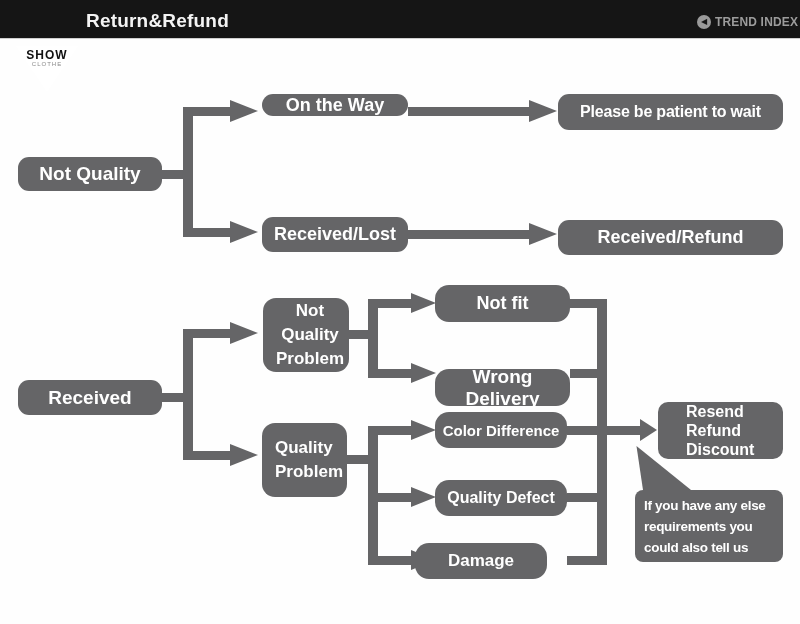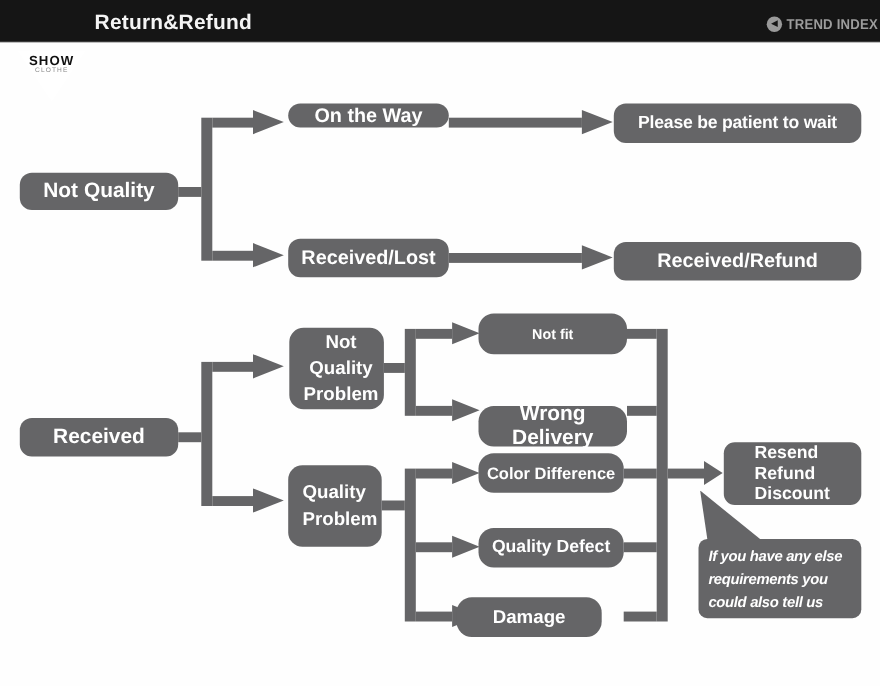--- a/index.html
+++ b/index.html
@@ -82,21 +82,21 @@
   <div class="nd la" style="left:263px;top:298px;width:86px;height:74px;font-size:17px;line-height:24px;padding-left:13px;box-sizing:border-box;border-radius:13px;text-align:center;">Not
 Quality
 Problem</div>
   <div class="ln" style="left:349px;top:330px;width:19px;height:9px;"></div>
   <div class="ln" style="left:368px;top:299px;width:10px;height:79px;"></div>
   <div class="ln" style="left:378px;top:299px;width:33px;height:9px;"></div>
   <div class="ah sm" style="left:411px;top:293px;"></div>
   <div class="ln" style="left:378px;top:369px;width:33px;height:9px;"></div>
   <div class="ah sm" style="left:411px;top:363px;"></div>
 
-  <div class="nd" style="left:435px;top:285px;width:135px;height:37px;font-size:13px;border-radius:14px;">Not fit</div>
+  <div class="nd" style="left:435px;top:285px;width:135px;height:37px;font-size:18px;border-radius:14px;">Not fit</div>
   <div class="nd" style="left:435px;top:369px;width:135px;height:37px;font-size:19px;border-radius:14px;">Wrong Delivery</div>
   <div class="ln" style="left:570px;top:299px;width:27px;height:9px;"></div>
   <div class="ln" style="left:570px;top:369px;width:27px;height:9px;"></div>
 
   <div class="nd la" style="left:262px;top:423px;width:85px;height:74px;font-size:17px;line-height:24px;padding-left:13px;box-sizing:border-box;border-radius:13px;">Quality
 Problem</div>
   <div class="ln" style="left:347px;top:455px;width:21px;height:9px;"></div>
   <div class="ln" style="left:368px;top:426px;width:10px;height:139px;"></div>
   <div class="ln" style="left:378px;top:426px;width:33px;height:9px;"></div>
   <div class="ah sm" style="left:411px;top:420px;"></div>
@@ -113,17 +113,17 @@
   <div class="ln" style="left:567px;top:556px;width:30px;height:9px;"></div>
 
   <div class="ln" style="left:597px;top:299px;width:10px;height:266px;"></div>
   <div class="ln" style="left:607px;top:426px;width:33px;height:9px;"></div>
   <div class="ah xs" style="left:640px;top:419px;"></div>
   <div class="nd la" style="left:658px;top:402px;width:125px;height:57px;font-size:16px;line-height:19px;padding-left:28px;box-sizing:border-box;border-radius:10px;">Resend
 Refund
 Discount</div>
 
   <div id="tail"></div>
-  <div class="nd la" style="left:635px;top:490px;width:148px;height:72px;font-size:13.5px;line-height:21px;padding-left:9px;box-sizing:border-box;border-radius:8px;letter-spacing:-0.3px;font-style:italic;">If you have any else
+  <div class="nd la" style="left:635px;top:490px;width:148px;height:72px;font-size:13.5px;line-height:21px;padding-left:9px;box-sizing:border-box;border-radius:8px;letter-spacing:-0.3px;">If you have any else
 requirements you
 could also tell us</div>
 
 </div>
 
 </body></html>

